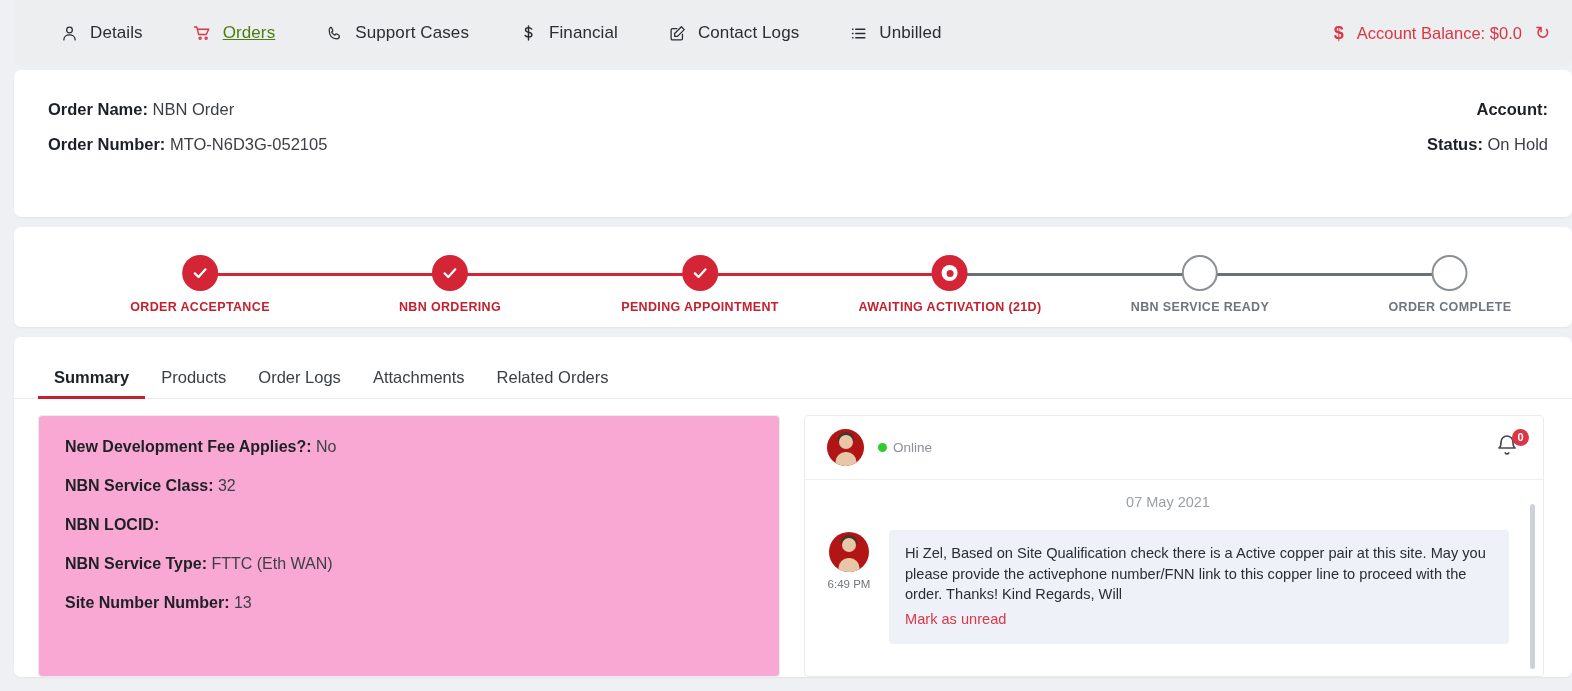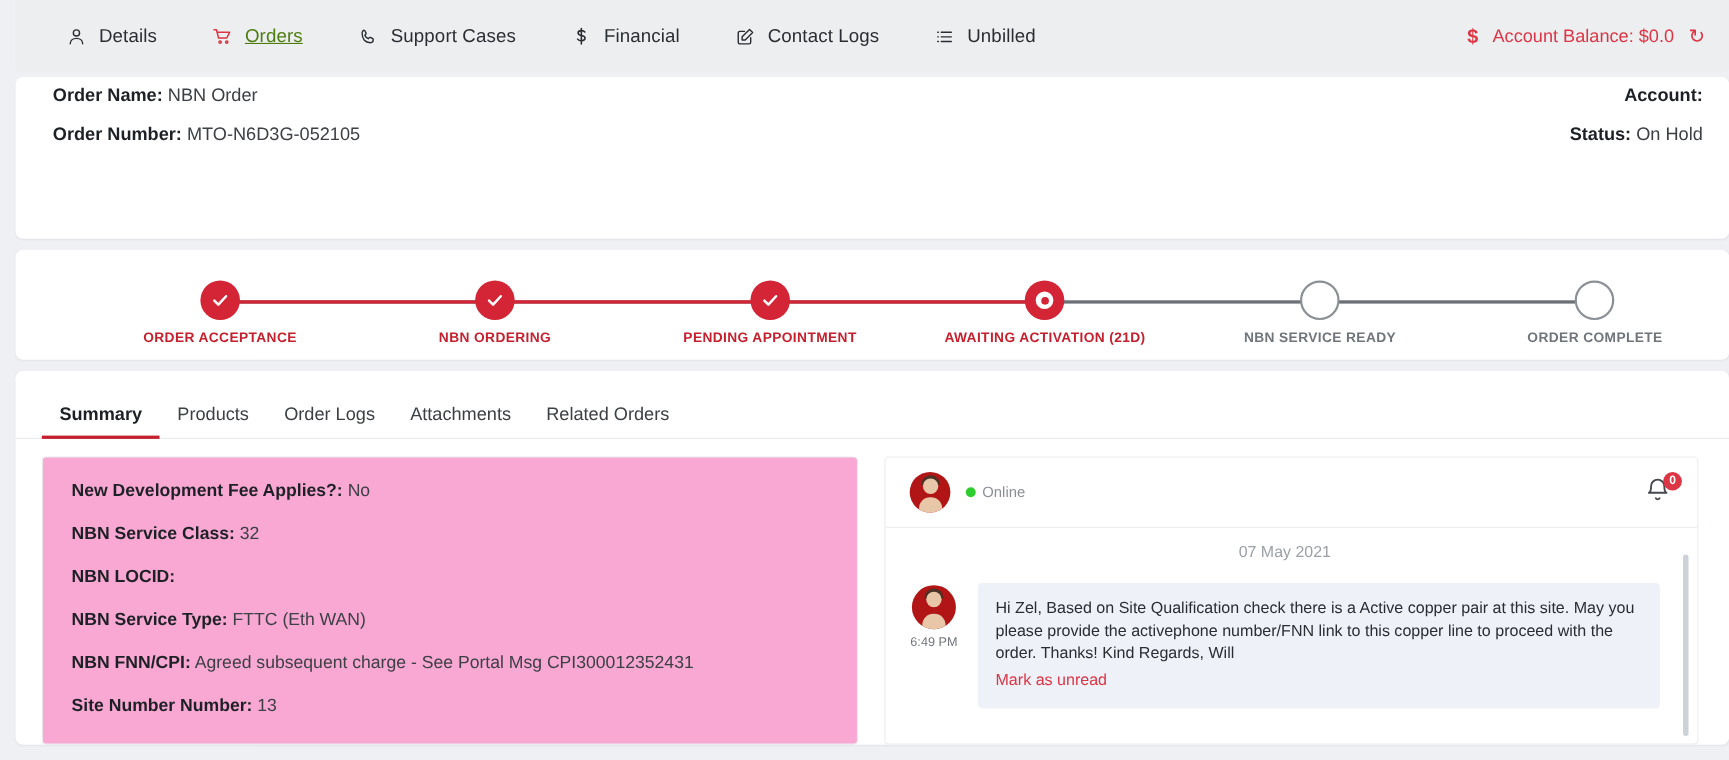--- a/index.html
+++ b/index.html
@@ -37,21 +37,21 @@
 
   
   .card {
     position: absolute; left: 14px; width: 1558px;
     background: #ffffff; border-radius: 7px;
     box-shadow: 0 1px 2px rgba(16,24,40,.05);
   }
 
   
   .info-card { top: 70px; height: 147px; }
-  .info-grid { position: relative; padding: 8px 24px 0 34px; height: 100%; }
+  .info-grid { position: relative; padding: 30px 24px 0 34px; height: 100%; }
   .info-row { display: flex; justify-content: space-between; align-items: baseline; margin-bottom: 16px; }
   .info-line { font-size: 16.5px; color: #3c4045; white-space: nowrap; }
   .info-line b { color: #1d2125; font-weight: 700; }
   .info-right { text-align: right; }
 
   
   .stepper-card { top: 227px; height: 100px; }
   .stepper { position: relative; height: 100%; padding: 0 100px; }
   .track {
     position: absolute; left: 186px; right: 136px; top: 46px; height: 3px;
@@ -318,24 +318,20 @@
         <b>NBN Service Class:</b>
         <span>32</span>
       </div>
       <div class="sum-row">
         <b>NBN LOCID:</b>
         <span></span>
       </div>
       <div class="sum-row">
         <b>NBN Service Type:</b>
         <span>FTTC (Eth WAN)</span>
-      </div>
-      <div class="sum-row">
-        <b>NBN FNN/CPI:</b>
-        <span>Agreed subsequent charge - See Portal Msg CPI300012352431</span>
       </div>
       <div class="sum-row">
         <b>Site Number Number:</b>
         <span>13</span>
       </div>
     </div>
 
     <div class="chat-pane">
       <div class="chat-head">
         <div class="avatar">

